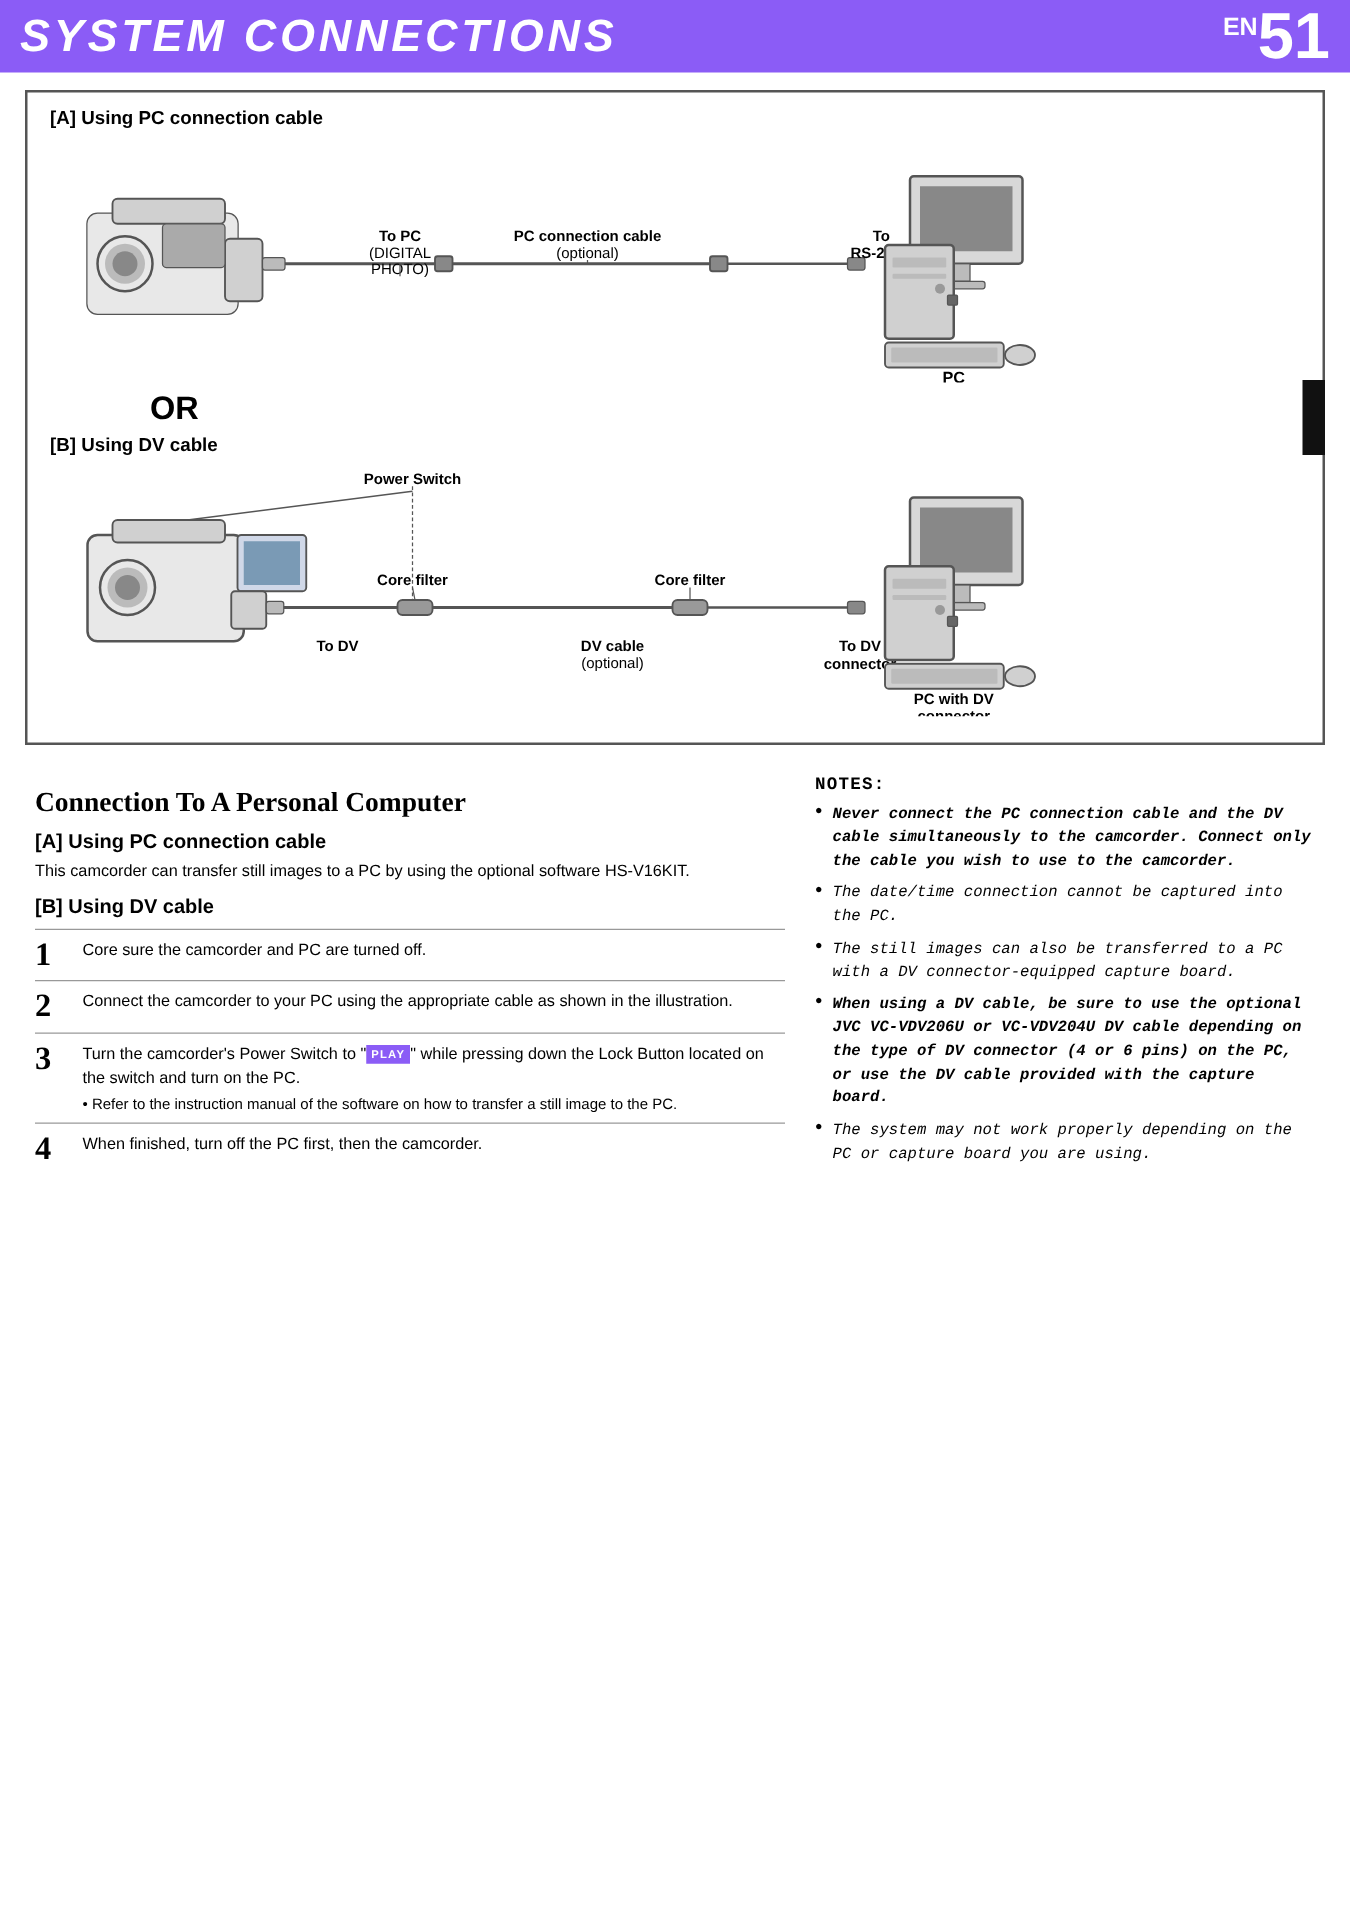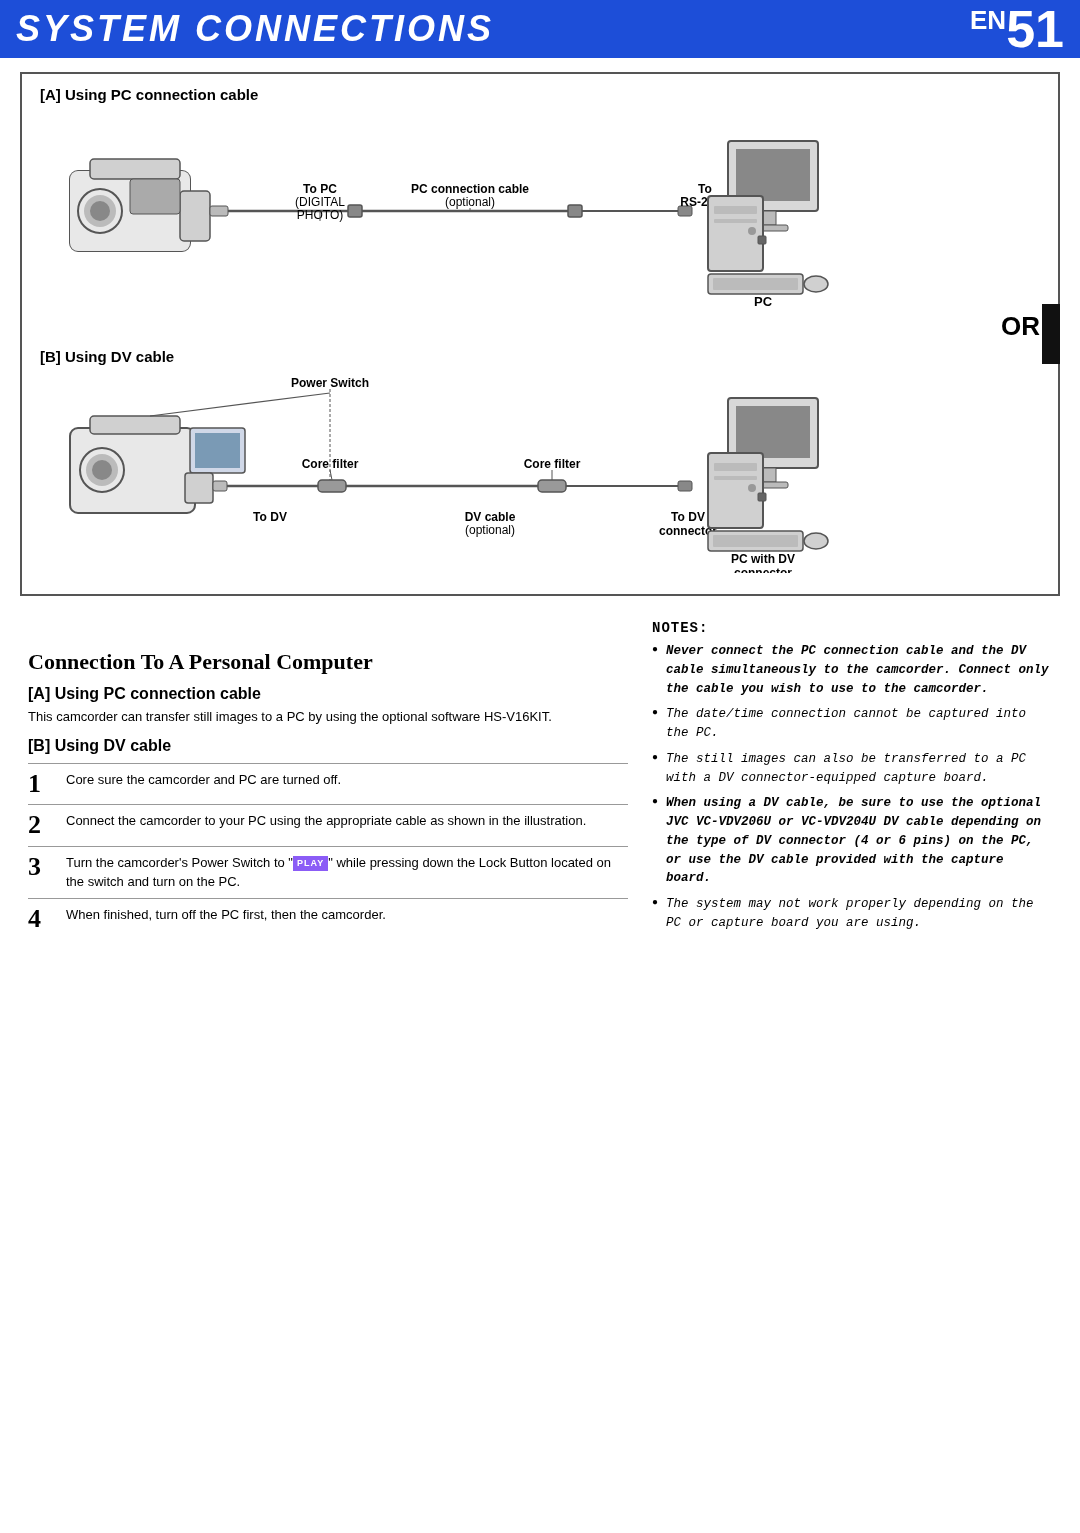--- a/index.html
+++ b/index.html
@@ -7,21 +7,21 @@
       width: 1080px;
       min-height: 1533px;
       background: #fff;
       font-family: Arial, Helvetica, sans-serif;
       font-size: 14px;
       color: #000;
     }
 
     
     .header {
-      background: #1d4ed8;
+      background: #8b5cf6;
       display: flex;
       align-items: center;
       justify-content: space-between;
       padding: 0 16px;
       height: 58px;
     }
     .header-title {
       color: #fff;
       font-size: 36px;
       font-weight: 900;
@@ -29,42 +29,42 @@
       letter-spacing: 3px;
       text-transform: uppercase;
     }
     .header-page {
       color: #fff;
       font-size: 52px;
       font-weight: bold;
       line-height: 1;
     }
     .header-en {
-      font-size: 26px;
+      font-size: 20px;
       font-weight: bold;
       vertical-align: super;
     }
 
     
     .diagram-box {
       border: 2px solid #555;
       margin: 14px 20px;
       padding: 12px 18px 18px 18px;
       position: relative;
     }
 
     .diagram-section-title {
       font-size: 15px;
       font-weight: bold;
       margin-bottom: 8px;
     }
 
     
     .or-divider {
-      text-align: right;
+      text-align: left;
       font-size: 26px;
       font-weight: 900;
       margin: 2px 0;
       padding-left: 80px;
     }
 
     
     .main-content {
       padding: 10px 28px 10px 28px;
       display: flex;
@@ -386,20 +386,21 @@
       <li class="step-item">
         <span class="step-number">2</span>
         <div class="step-text">
           <span>Connect the camcorder to your PC using the appropriate cable as shown in the illustration.</span>
         </div>
       </li>
       <li class="step-item">
         <span class="step-number">3</span>
         <div class="step-text">
           Turn the camcorder's Power Switch to "<span class="play-badge">PLAY</span>" while pressing down the Lock Button located on the switch and turn on the PC.
+          <div class="step-sub">• Refer to the instruction manual of the software on how to transfer a still image to the PC.</div>
         </div>
       </li>
       <li class="step-item">
         <span class="step-number">4</span>
         <div class="step-text">When finished, turn off the PC first, then the camcorder.</div>
       </li>
     </ul>
   </div>
 
   <div class="right-col">

